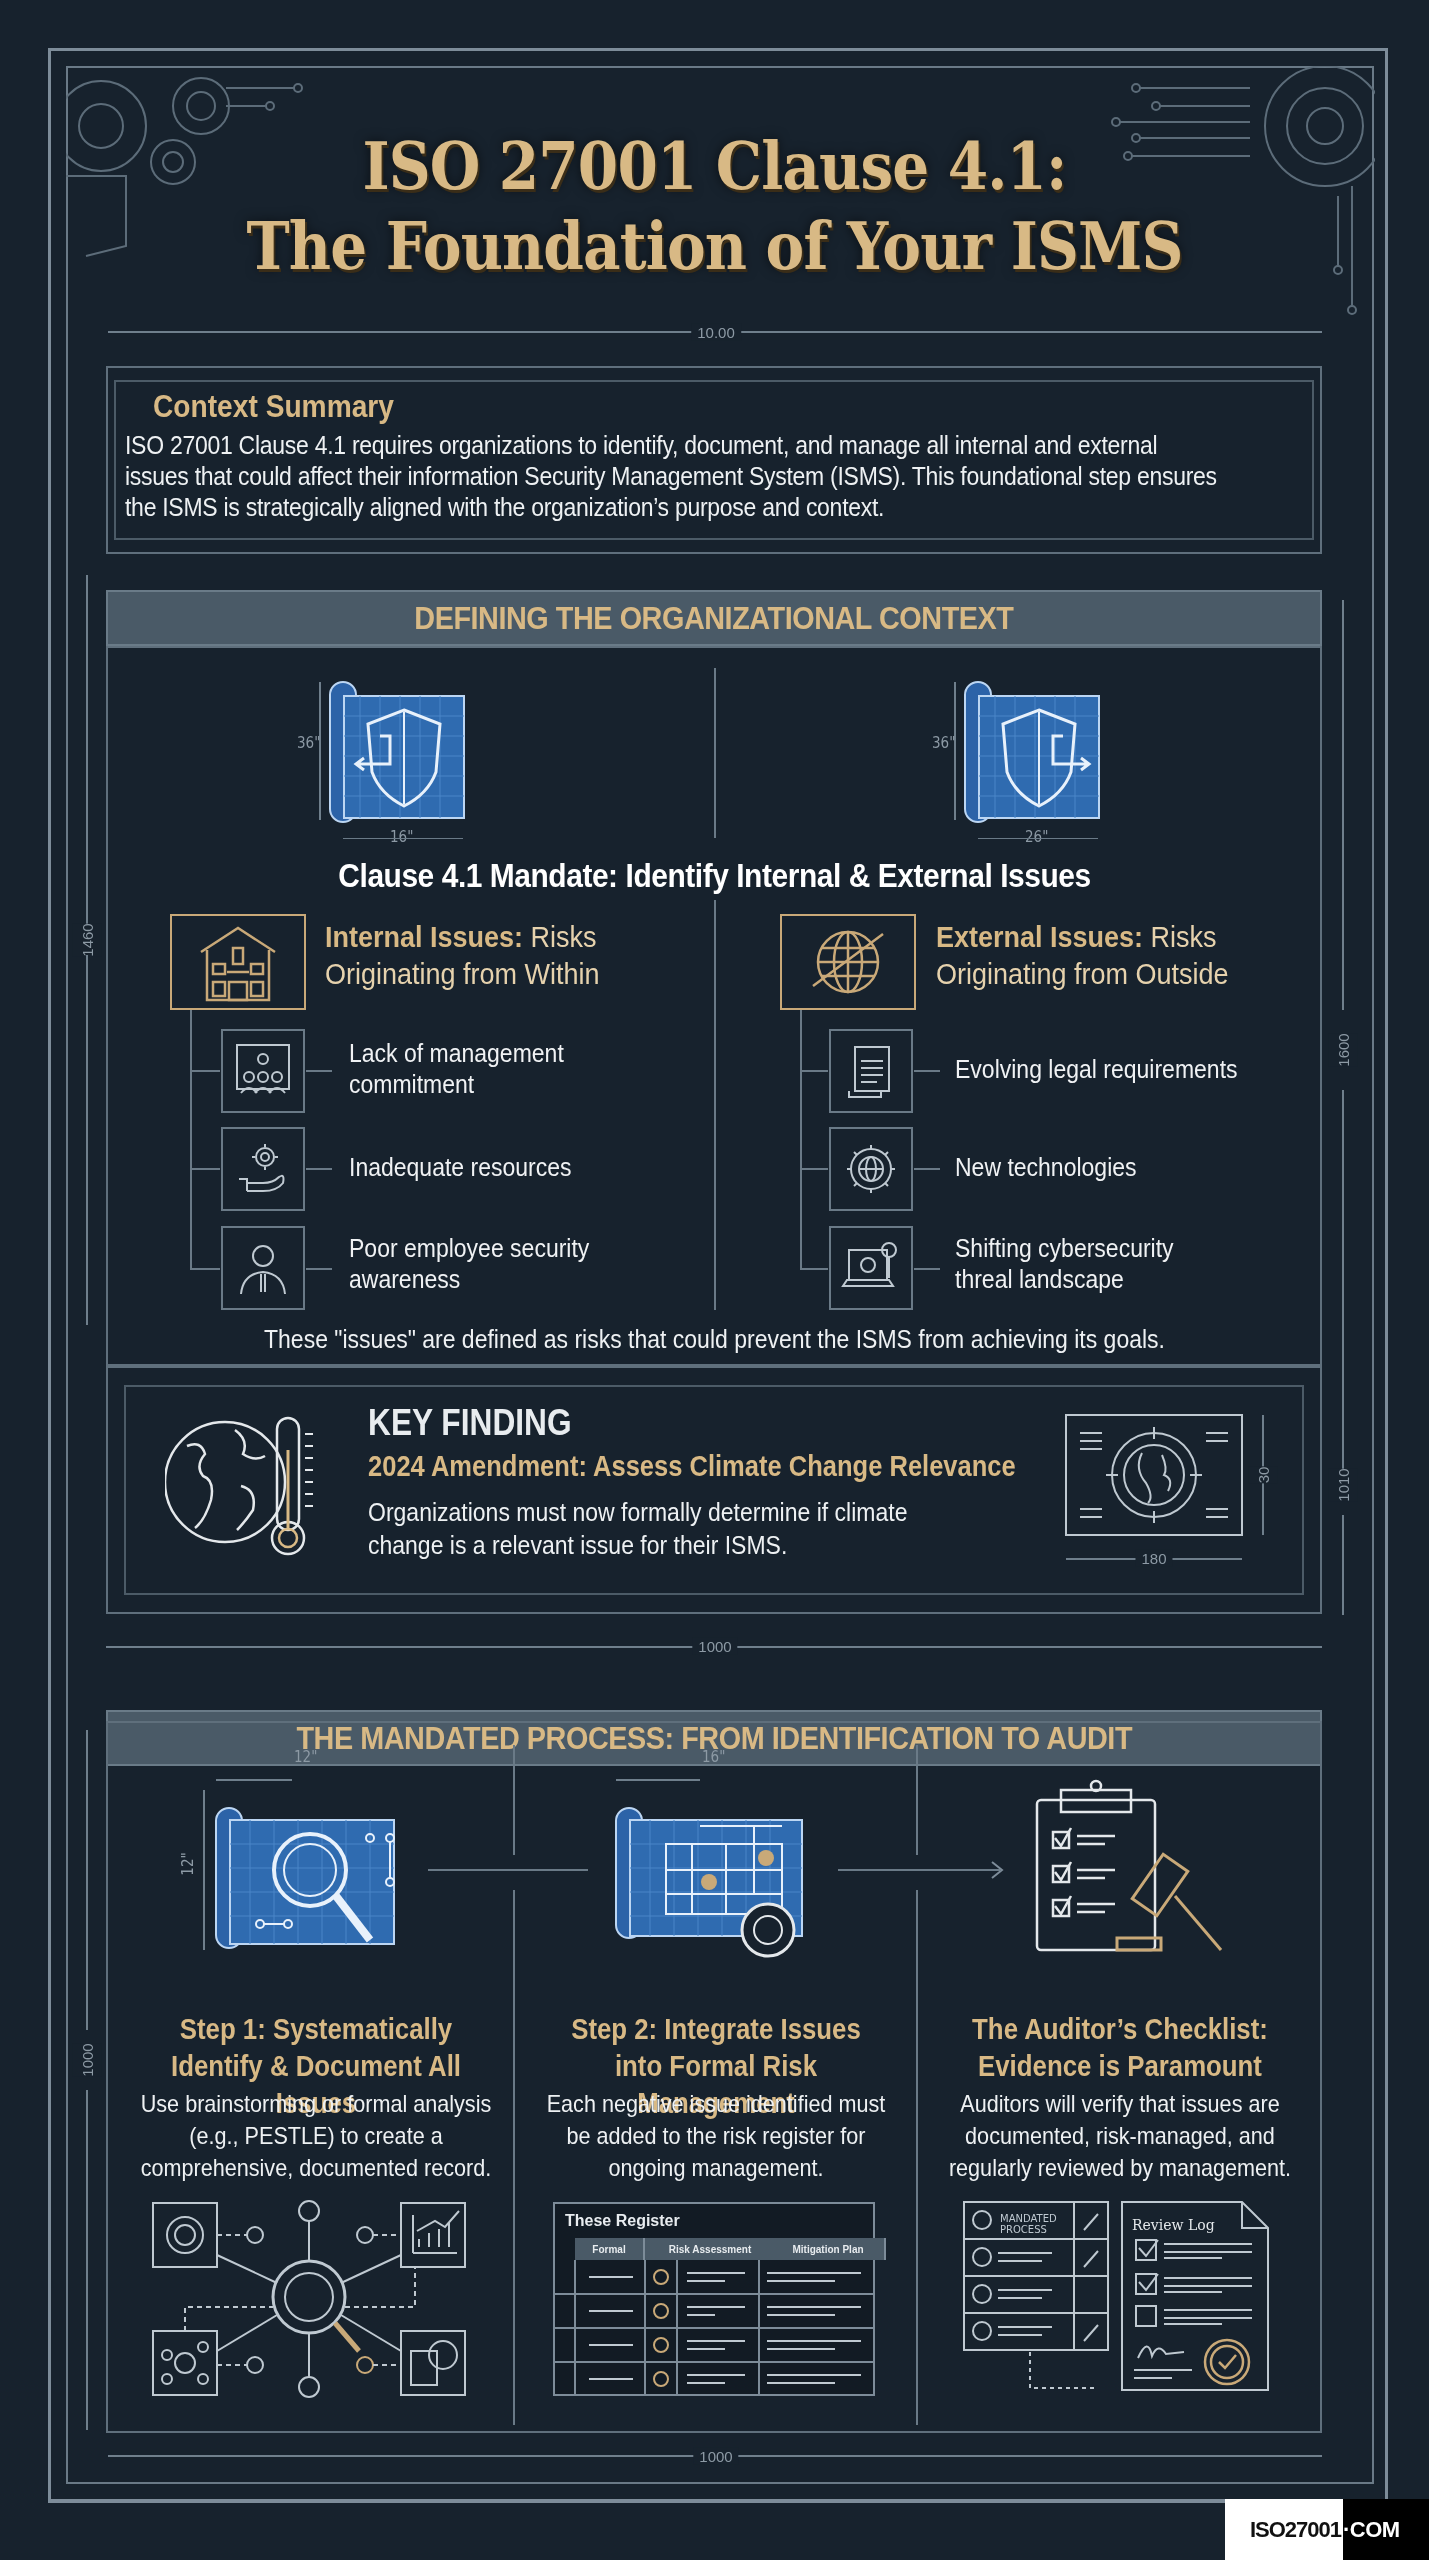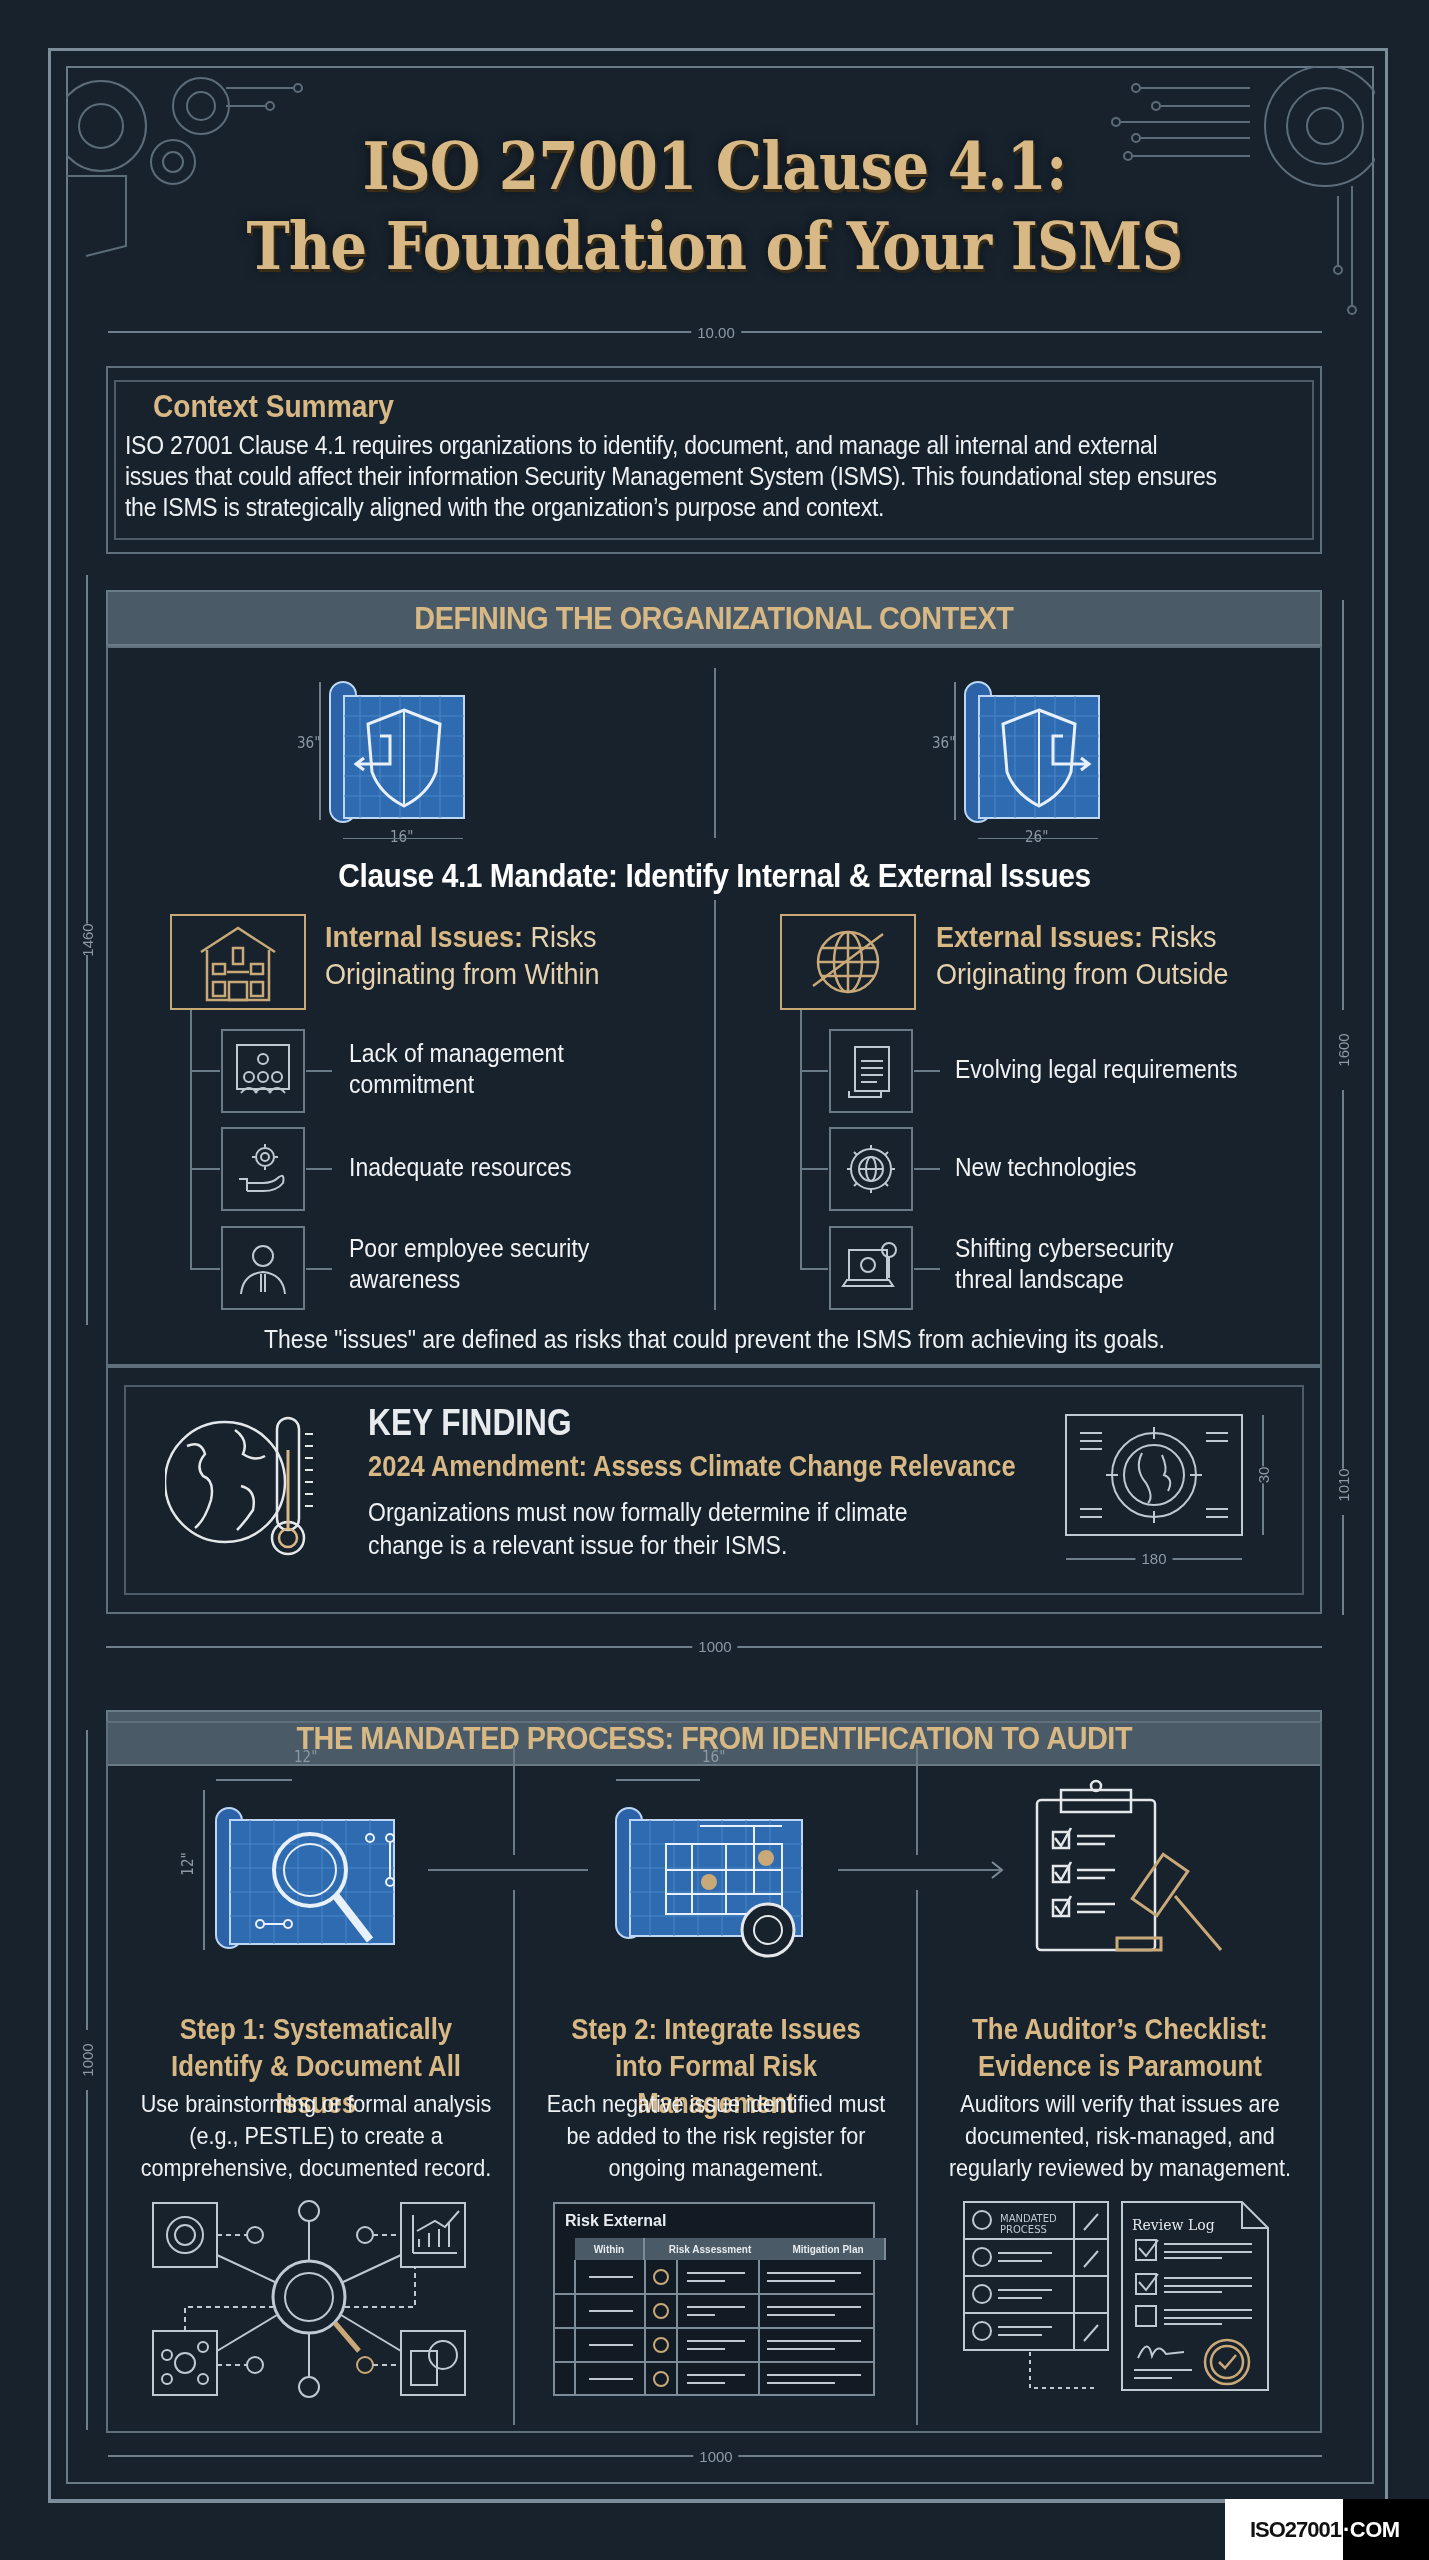--- a/index.html
+++ b/index.html
@@ -491,22 +491,22 @@
     <line x1="72" y1="60" x2="132" y2="88"></line>
       <line x1="256" y1="60" x2="196" y2="88"></line>
       <line x1="72" y1="156" x2="132" y2="120"></line>
       <line x1="256" y1="156" x2="196" y2="120"></line>
     <path d="M72 40 L102 40 M228 40 L256 40 M72 170 L102 170 M228 170 L256 170" stroke-dasharray="5 4"></path>
     <path d="M40 136 L40 112 L128 112 M200 112 L270 112 L270 72" stroke-dasharray="5 4"></path>
   </g>
 </svg>
 
 <div class="rr">
-  <div class="rr-title">Risk External</div>
-  <div class="rr-head" style="left:20px;width:70px">Within</div>
+  <div class="rr-title">These Register</div>
+  <div class="rr-head" style="left:20px;width:70px">Formal</div>
   <div class="rr-head" style="left:90px;width:132px">Risk Assessment</div>
   <div class="rr-head" style="left:217px;width:114px">Mitigation Plan</div>
   <svg class="abs" style="left:0;top:56px" width="320" height="136">
     <g stroke="#7d8c99" stroke-width="2" fill="none">
       <line x1="0" y1="34" x2="320" y2="34"></line>
         <line x1="0" y1="68" x2="320" y2="68"></line>
         <line x1="0" y1="102" x2="320" y2="102"></line>
       <line x1="20" y1="0" x2="20" y2="136"></line>
         <line x1="90" y1="0" x2="90" y2="136"></line>
         <line x1="122" y1="0" x2="122" y2="136"></line>

